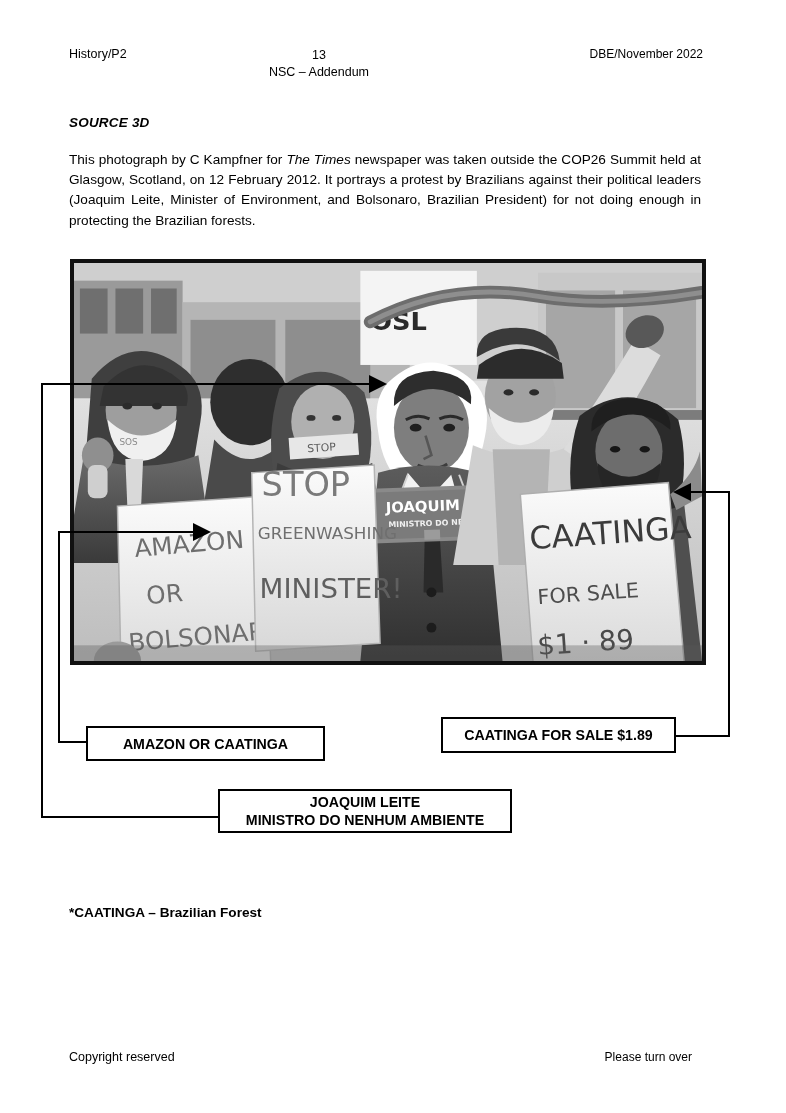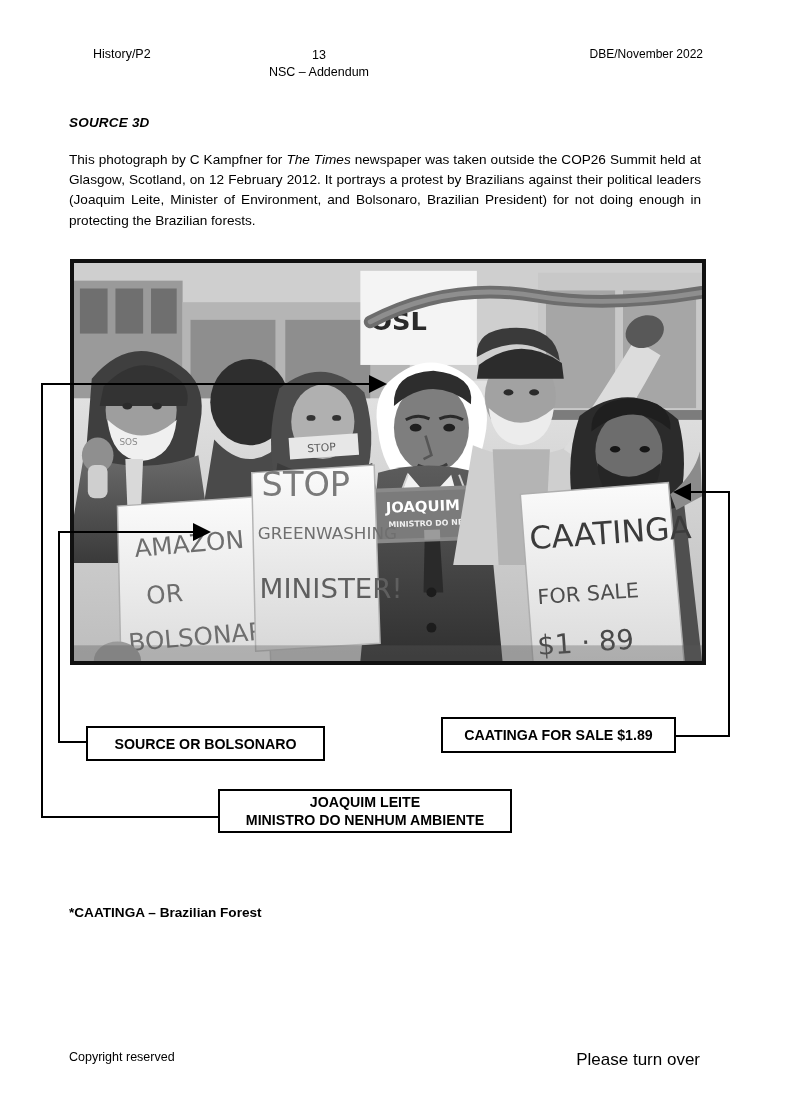--- a/index.html
+++ b/index.html
@@ -18,21 +18,20 @@
     background: #ffffff;
     overflow: hidden;
   }
 
   
   .hdr-left {
     position: absolute;
     left: 69px;  top: 47px;
     font-size: 12.5px;
     white-space: nowrap;
-    margin-left: 24px;
   }
   .hdr-center {
     position: absolute;
     left: 0; top: 47px;
     width: 638px;
     text-align: center;
     font-size: 12.5px;
     line-height: 16.5px;
   }
   .hdr-right {
@@ -133,22 +132,22 @@
   }
 
   
   .ftr-left {
     position: absolute;
     left: 69px; top: 1050px;
     font-size: 12.5px;
   }
   .ftr-right {
     position: absolute;
-    right: 86px; top: 1050px;
-    font-size: 17px;
+    right: 94px; top: 1050px;
+    font-size: 12px;
   }
 </style>
 </head>
 <body>
 
 <div id="page">
 
   <div class="hdr-left">History/P2</div>
   <div class="hdr-center">
     <div>13</div>
@@ -301,21 +300,21 @@
     </defs>
 
     <path d="M218 817 L42 817 L42 384 L384 384" stroke="#000000" stroke-width="2" fill="none" marker-end="url(#arrow)"></path>
 
     <path d="M86 742 L59 742 L59 532 L208 532" stroke="#000000" stroke-width="2" fill="none" marker-end="url(#arrow)"></path>
 
     <path d="M676 736 L729 736 L729 492 L676 492" stroke="#000000" stroke-width="2" fill="none" marker-end="url(#arrow)"></path>
   </svg>
 
   <div class="callout" id="callout-amazon">
-    <span>SOURCE OR BOLSONARO</span>
+    <span>AMAZON OR CAATINGA</span>
   </div>
 
   <div class="callout" id="callout-caatinga">
     <span>CAATINGA FOR SALE $1.89</span>
   </div>
 
   <div class="callout" id="callout-joaquim">
     <span>JOAQUIM LEITE</span>
     <span>MINISTRO DO NENHUM AMBIENTE</span>
   </div>

